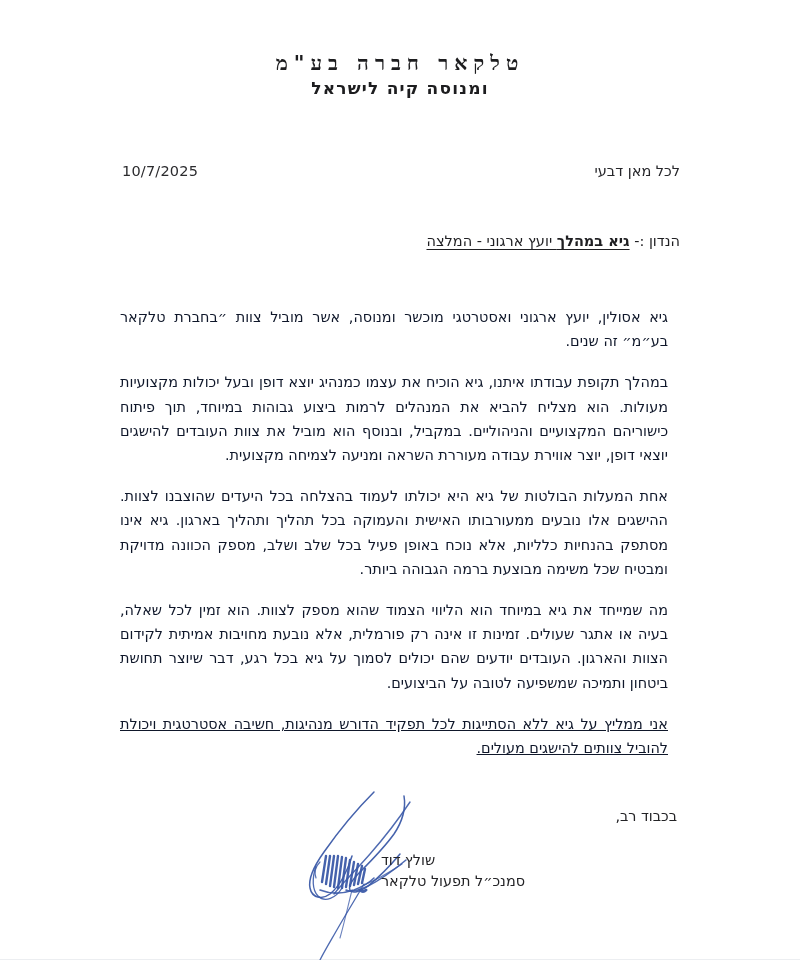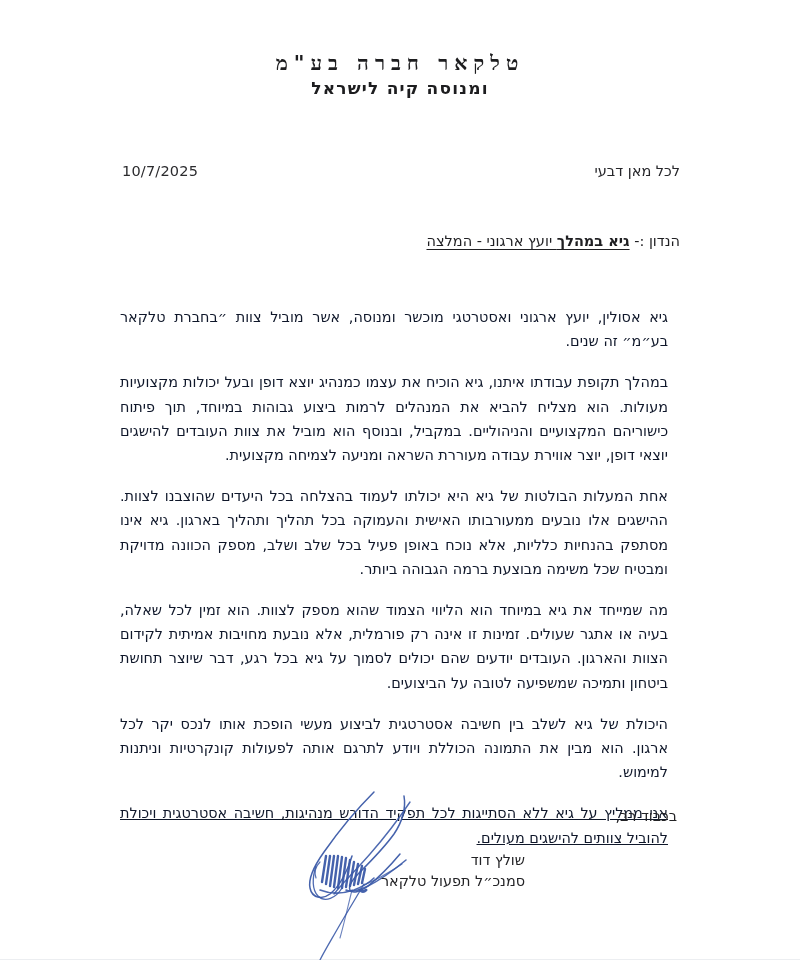--- a/index.html
+++ b/index.html
@@ -125,21 +125,21 @@
     right: 123px;
     direction: rtl;
     font-size: 14.4px;
     color: #232326;
   }
   .signature-name-block {
     position: absolute;
     top: 850px;
     right: 275px;
     direction: rtl;
-    text-align: right;
+    text-align: left;
     font-size: 14.4px;
     line-height: 21px;
     color: #232326;
     white-space: nowrap;
   }
 
   .signature-ink {
     position: absolute;
     top: 786px;
     left: 278px;
@@ -171,21 +171,20 @@
 
   <div class="subject">
     <span class="subject-label">הנדון :- </span><span class="subject-underlined"><span class="subject-name">גיא במהלך</span><span> יועץ ארגוני - המלצה</span></span>
   </div>
 
   <div class="body-block">
     <p>גיא אסולין, יועץ ארגוני ואסטרטגי מוכשר ומנוסה, אשר מוביל צוות ״בחברת טלקאר בע״מ״ זה שנים.</p>
     <p>במהלך תקופת עבודתו איתנו, גיא הוכיח את עצמו כמנהיג יוצא דופן ובעל יכולות מקצועיות מעולות. הוא מצליח להביא את המנהלים לרמות ביצוע גבוהות במיוחד, תוך פיתוח כישוריהם המקצועיים והניהוליים. במקביל, ובנוסף הוא מוביל את צוות העובדים להישגים יוצאי דופן, יוצר אווירת עבודה מעוררת השראה ומניעה לצמיחה מקצועית.</p>
     <p>אחת המעלות הבולטות של גיא היא יכולתו לעמוד בהצלחה בכל היעדים שהוצבנו לצוות. ההישגים אלו נובעים ממעורבותו האישית והעמוקה בכל תהליך ותהליך בארגון. גיא אינו מסתפק בהנחיות כלליות, אלא נוכח באופן פעיל בכל שלב ושלב, מספק הכוונה מדויקת ומבטיח שכל משימה מבוצעת ברמה הגבוהה ביותר.</p>
     <p>מה שמייחד את גיא במיוחד הוא הליווי הצמוד שהוא מספק לצוות. הוא זמין לכל שאלה, בעיה או אתגר שעולים. זמינות זו אינה רק פורמלית, אלא נובעת מחויבות אמיתית לקידום הצוות והארגון. העובדים יודעים שהם יכולים לסמוך על גיא בכל רגע, דבר שיוצר תחושת ביטחון ותמיכה שמשפיעה לטובה על הביצועים.</p>
-    <p>היכולת של גיא לשלב בין חשיבה אסטרטגית לביצוע מעשי הופכת אותו לנכס יקר לכל ארגון. הוא מבין את התמונה הכוללת ויודע לתרגם אותה לפעולות קונקרטיות וניתנות למימוש.</p>
     <p>אני ממליץ על גיא ללא הסתייגות לכל תפקיד הדורש מנהיגות, חשיבה אסטרטגית ויכולת להוביל צוותים להישגים מעולים.</p>
   </div>
 
   <div class="closing">בכבוד רב,</div>
 
   <div class="signature-ink">
     <svg viewBox="0 0 150 175" xmlns="http://www.w3.org/2000/svg" fill="none" stroke="#3b5aa8" stroke-linecap="round" stroke-linejoin="round">
       <path d="M96 6 C78 24 60 46 46 66 C36 80 30 92 32 102 C34 112 44 114 52 108 C62 100 70 84 74 70" stroke-width="1.5" opacity="0.95"></path>
       <path d="M38 80 C34 92 34 104 40 110 C47 117 58 112 64 102" stroke-width="1.3" opacity="0.9"></path>
       <path d="M44 96 L48 70 M48 98 L52 70 M52 100 L56 70 M56 101 L60 70

